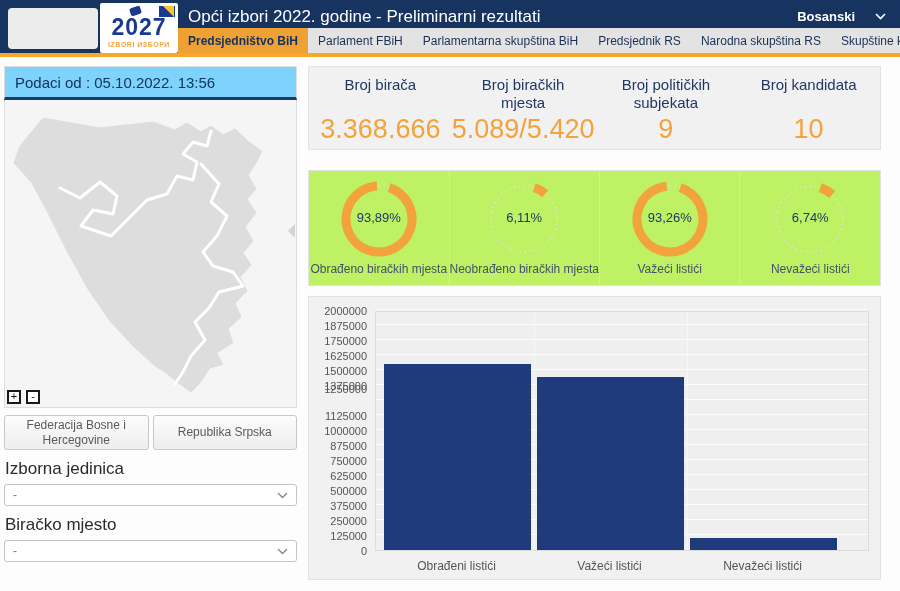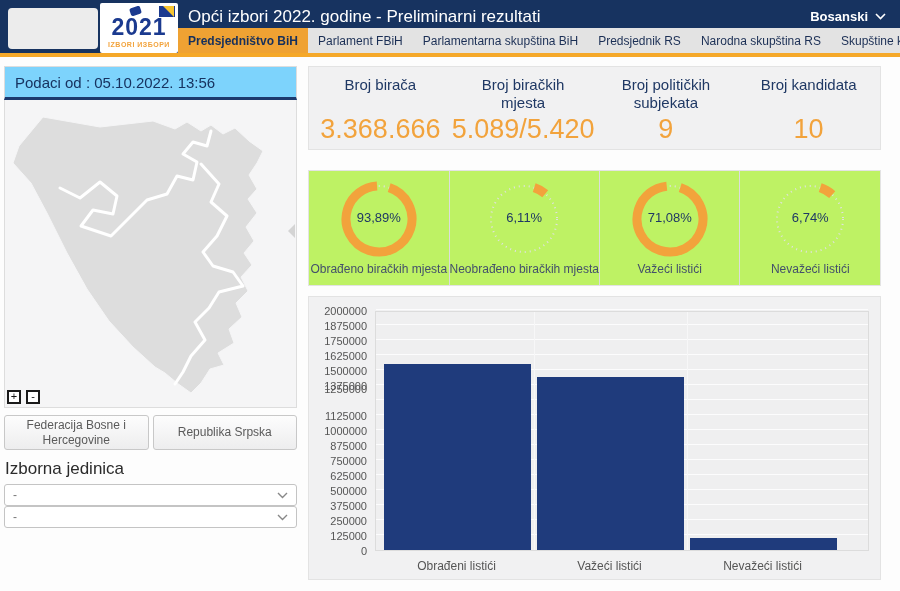--- a/index.html
+++ b/index.html
@@ -9,21 +9,21 @@
   
   .header{position:absolute;left:0;top:0;width:900px;height:57px;background:#173360}
   .accent-strip{position:absolute;left:0;bottom:0;width:100%;height:4px;background:#F5A829}
   .logo-placeholder{position:absolute;left:8px;top:8px;width:90px;height:41px;background:#ececec;border-radius:4px}
   .logo{position:absolute;left:100px;top:3px;width:78px;height:50px;background:#fff;border-radius:2px;text-align:center;overflow:hidden}
   .logo-year{font-weight:bold;font-size:23px;color:#1b3a8f;letter-spacing:1px;line-height:1;margin-top:13px}
   .logo-caption{font-size:7px;font-weight:bold;color:#F2A33C;letter-spacing:.5px;margin-top:2px}
   .logo-flag{position:absolute;right:3px;top:3px}
   .logo-ballot{position:absolute;left:30px;top:4px;width:11px;height:8px;background:#1b3a8f;border-radius:2px;transform:rotate(-18deg)}
   .page-title{position:absolute;left:188px;top:7px;color:#fff;font-size:17px;white-space:nowrap}
-  .lang{position:absolute;right:14px;top:9px;color:#fff;font-size:13px;font-weight:bold;display:flex;align-items:center;gap:7px;cursor:pointer}
+  .lang{position:absolute;right:14px;top:9px;color:#fff;font-size:13px;font-weight:bold;display:flex;align-items:center;gap:20px;cursor:pointer}
   .tabbar{position:absolute;left:178px;bottom:4px;height:25px;background:#e3e3e3;display:flex;width:max-content}
   .tab{display:flex;align-items:center;padding:0 10px;font-size:12px;color:#1b2f55;white-space:nowrap;cursor:pointer}
   .tab.active{background:#EFA233;font-weight:bold;color:#16305c}
 
   
   .left-col{position:absolute;left:4px;top:66px;width:293px}
   .data-asof{background:#7dd3fc;border:1px solid #ddd;border-bottom:3px solid #1c3a6e;color:#173360;font-size:15px;padding:7px 10px;height:34px}
   .map-box{position:relative;height:308px;background:#f5f5f6;border:1px solid #ddd;border-top:none}
   .map-zoom{position:absolute;bottom:3px;width:14px;height:14px;background:#fff;border:2px solid #1a1a1a;font-size:11px;line-height:9px;text-align:center;cursor:pointer;color:#111}
   .map-zoom.zin{left:2px}
@@ -60,21 +60,21 @@
 
 <div class="header">
   <div class="logo-placeholder"></div>
 
   <div class="logo">
     <div class="logo-ballot"></div>
     <svg class="logo-flag" width="16" height="11">
       <rect width="16" height="11" fill="#1b3a8f"></rect>
       <polygon points="4,0 15,0 15,11" fill="#f7c531"></polygon>
     </svg>
-    <div class="logo-year">2021</div>
+    <div class="logo-year">2027</div>
     <div class="logo-caption">IZBORI ИЗБОРИ</div>
   </div>
 
   <div class="page-title">Opći izbori 2022. godine - Preliminarni rezultati</div>
 
   <div class="lang">
     <span>Bosanski</span>
     <svg width="11" height="7">
       <polyline points="1,1 5.5,5.5 10,1" stroke="#fff" stroke-width="1.6" fill="none"></polyline>
     </svg>
@@ -113,20 +113,21 @@
   </div>
 
   <div class="filter-label">Izborna jedinica</div>
   <div class="select">
     <span>-</span>
     <svg width="11" height="7">
       <polyline points="1,1 5.5,5.5 10,1" stroke="#888" stroke-width="1.4" fill="none"></polyline>
     </svg>
   </div>
 
+  <div class="filter-label">Biračko mjesto</div>
   <div class="select">
     <span>-</span>
     <svg width="11" height="7">
       <polyline points="1,1 5.5,5.5 10,1" stroke="#888" stroke-width="1.4" fill="none"></polyline>
     </svg>
   </div>
 </div>
 
 <div class="collapse-handle"></div>
 
@@ -164,21 +165,21 @@
           <circle cx="42" cy="42" r="33" fill="none" stroke="#F2A33C" stroke-width="9" stroke-dasharray="12.7 207.3" transform="rotate(-72 42 42)"></circle>
         </svg>
         <div class="gauge-pct">6,11%</div>
         <div class="gauge-label">Neobrađeno biračkih mjesta</div>
       </div>
       <div class="gauge-col">
         <svg width="84" height="84" viewBox="0 0 84 84">
           <circle cx="42" cy="42" r="33" fill="none" stroke="#e1e1e1" stroke-width="2" stroke-dasharray="1 4"></circle>
           <circle cx="42" cy="42" r="33" fill="none" stroke="#F2A33C" stroke-width="9" stroke-dasharray="193.4 207.3" transform="rotate(-72 42 42)"></circle>
         </svg>
-        <div class="gauge-pct">71,08%</div>
+        <div class="gauge-pct">93,26%</div>
         <div class="gauge-label">Važeći listići</div>
       </div>
       <div class="gauge-col">
         <svg width="84" height="84" viewBox="0 0 84 84">
           <circle cx="42" cy="42" r="33" fill="none" stroke="#e1e1e1" stroke-width="2" stroke-dasharray="1 4"></circle>
           <circle cx="42" cy="42" r="33" fill="none" stroke="#F2A33C" stroke-width="9" stroke-dasharray="14.0 207.3" transform="rotate(-72 42 42)"></circle>
         </svg>
         <div class="gauge-pct">6,74%</div>
         <div class="gauge-label">Nevažeći listići</div>
       </div>

